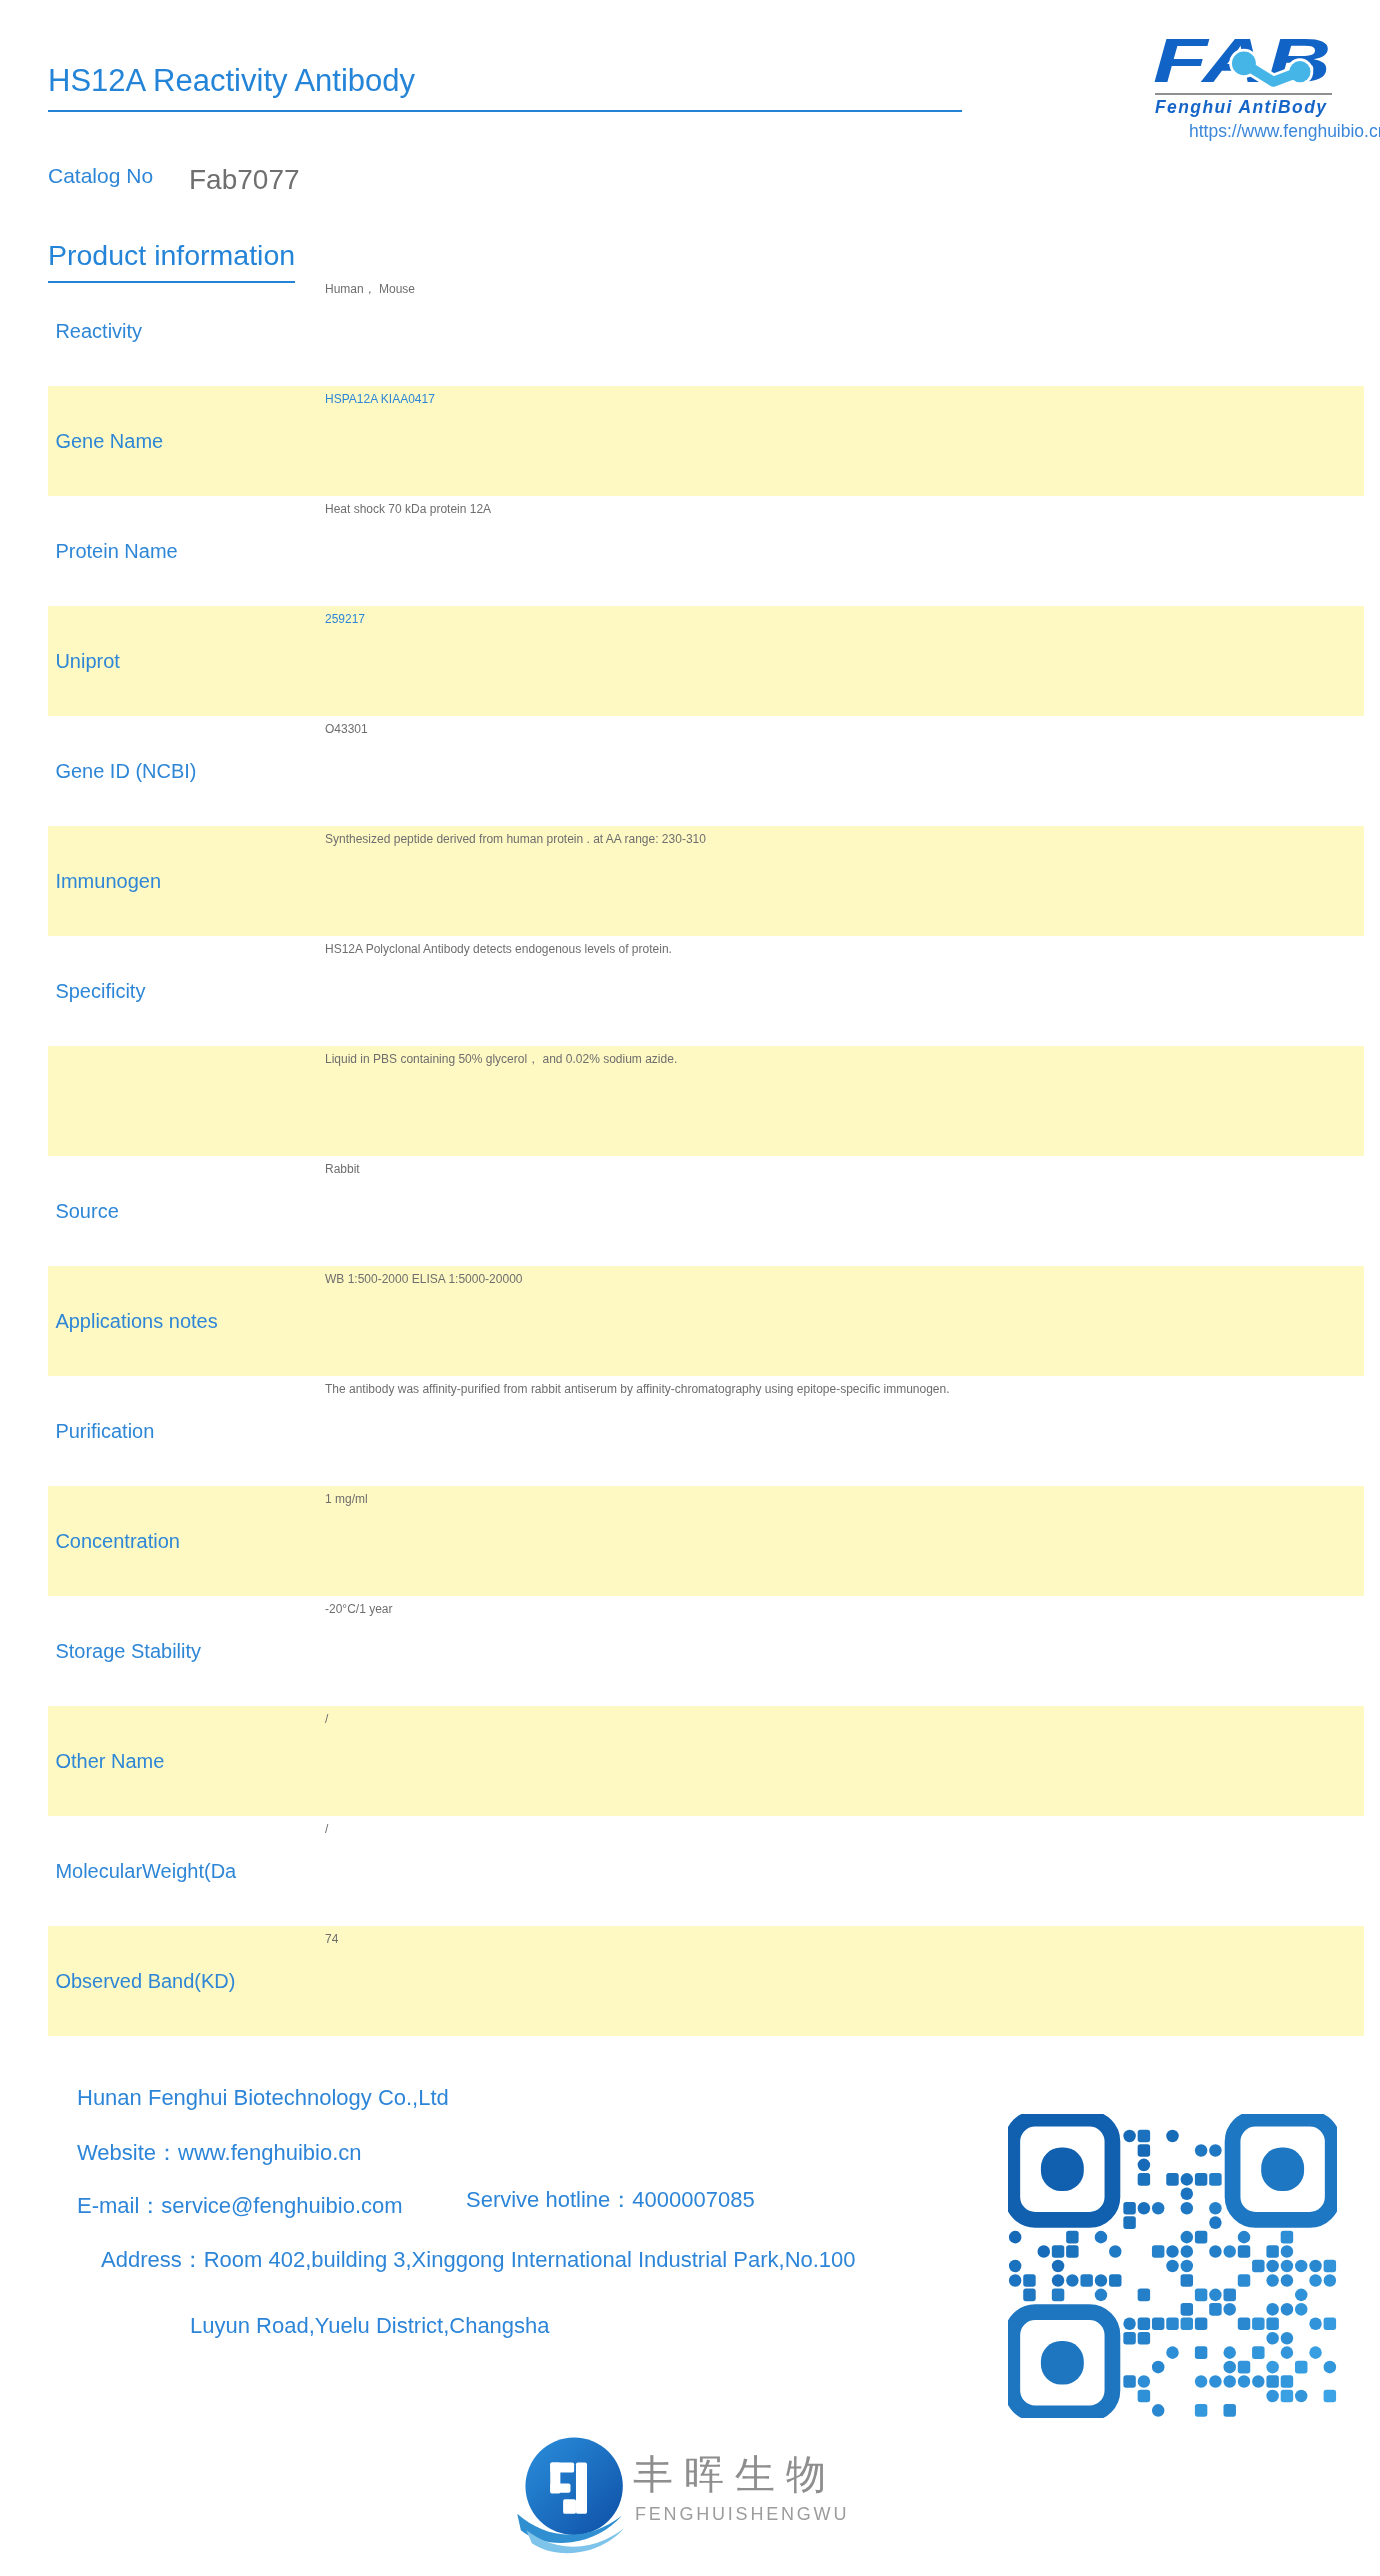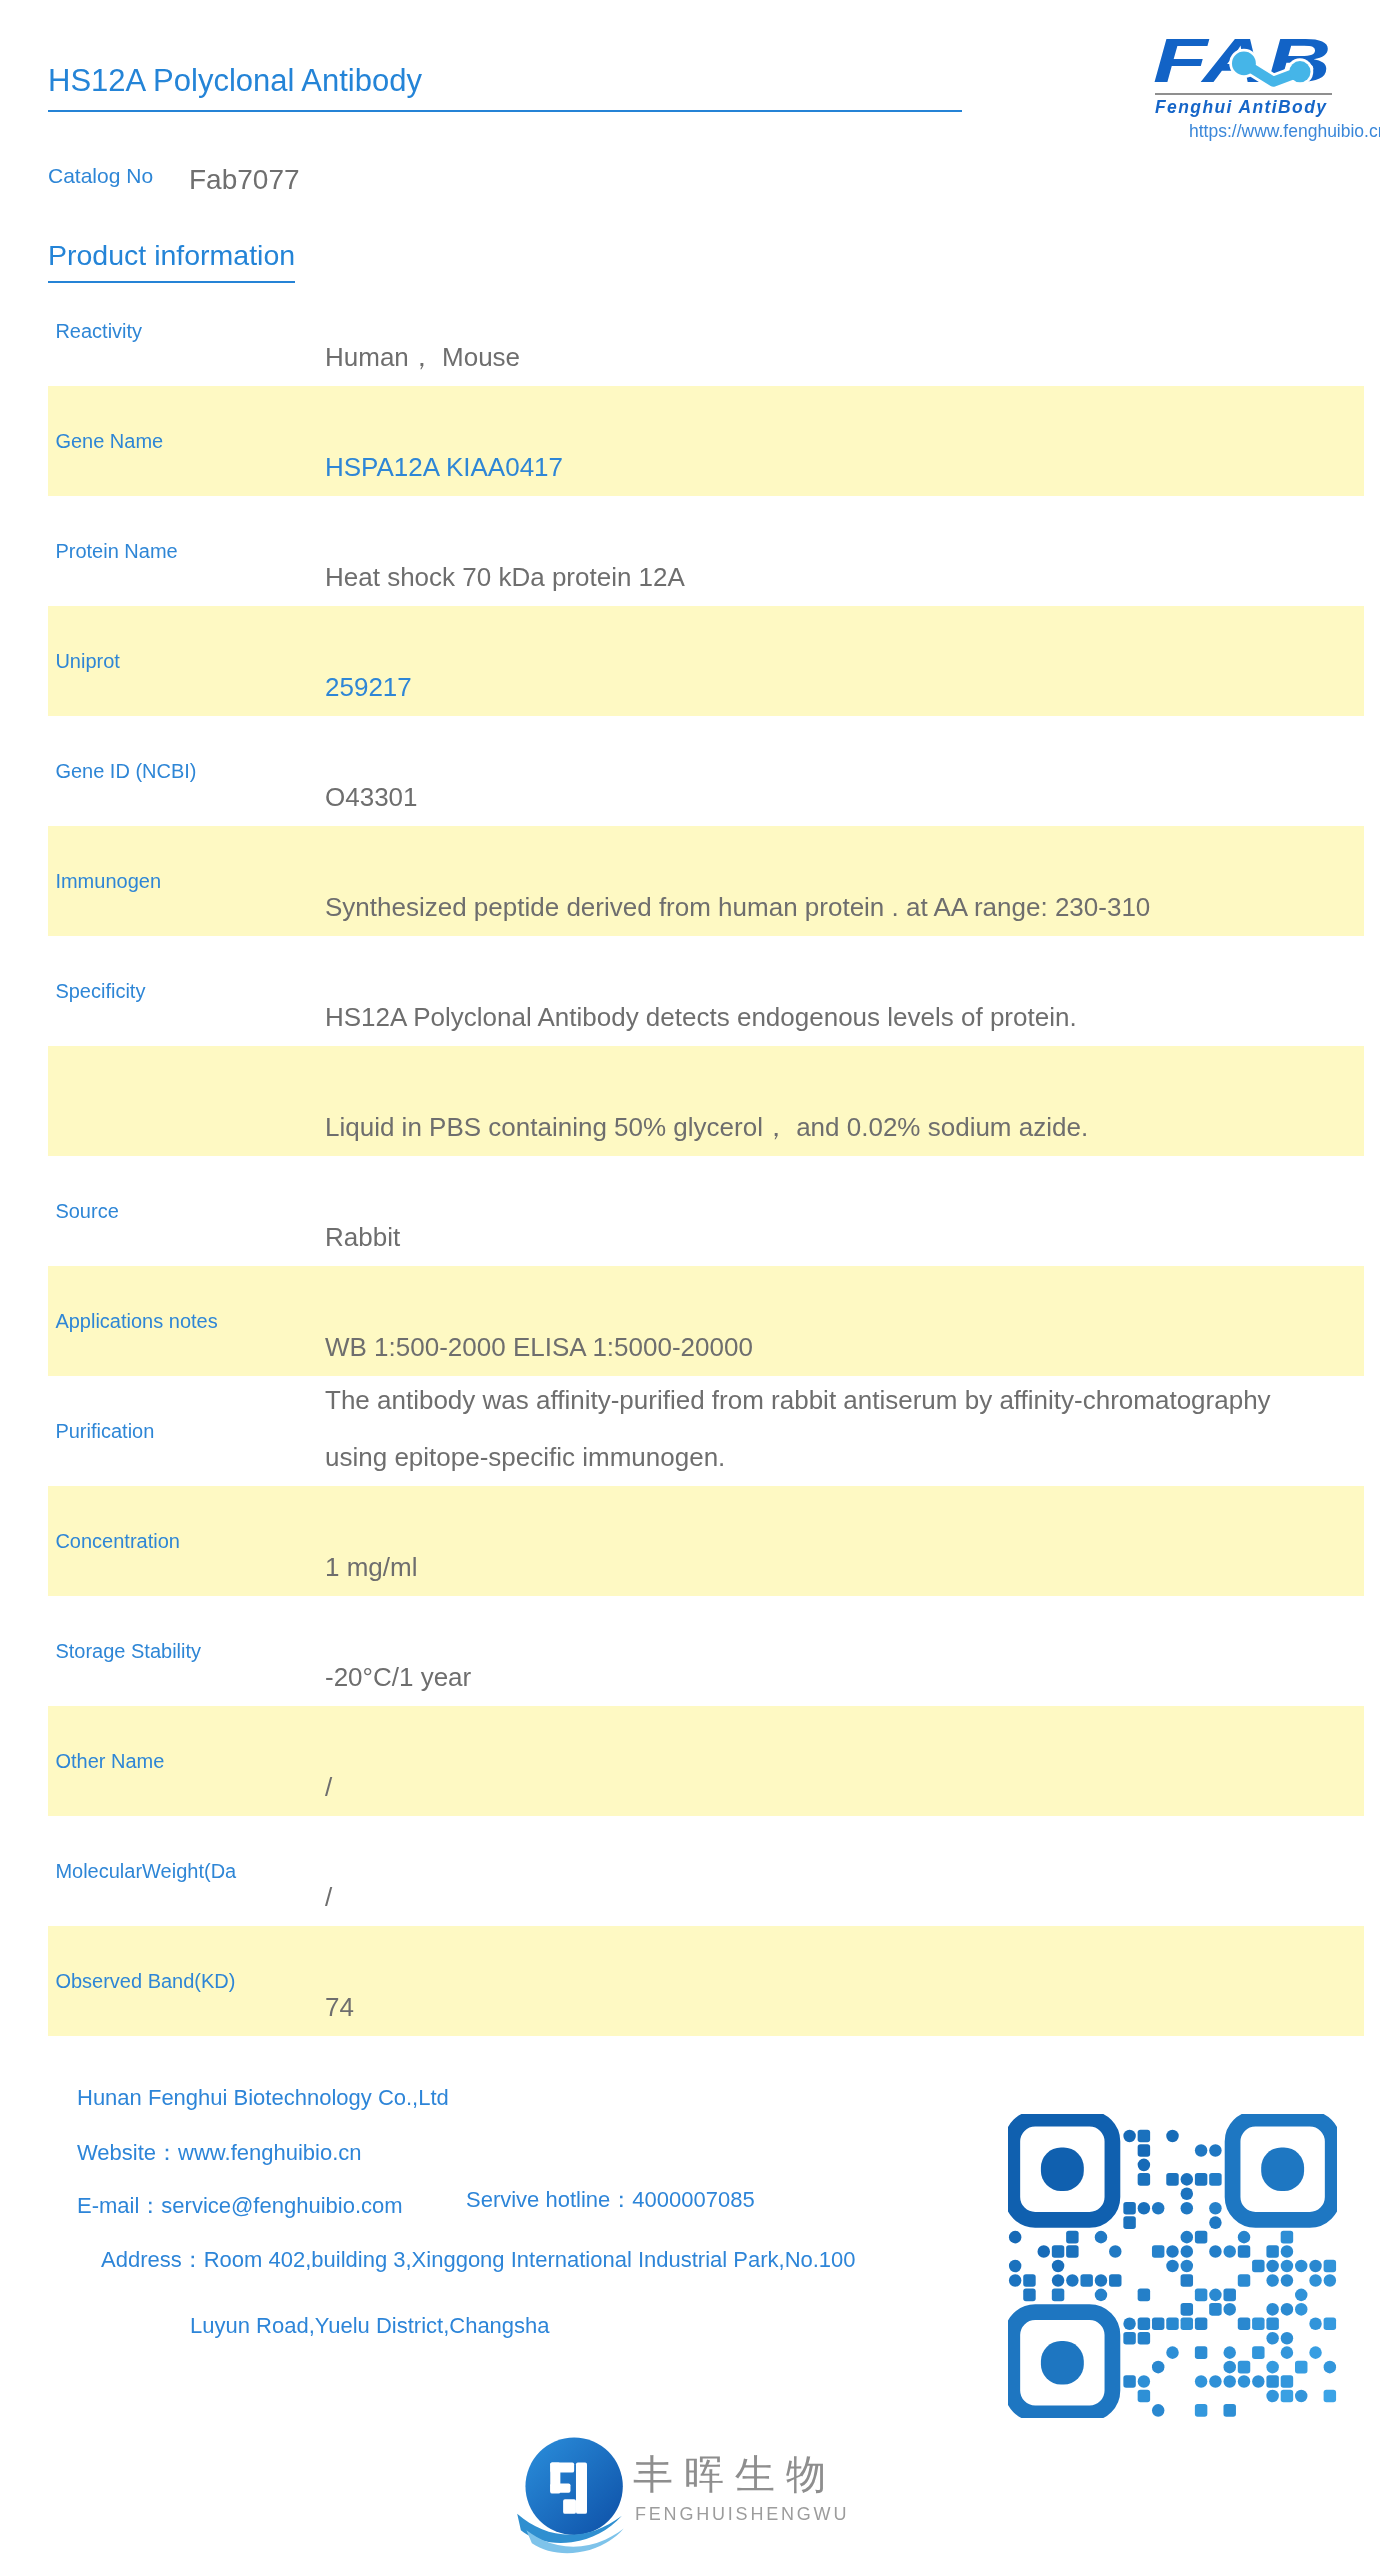--- a/index.html
+++ b/index.html
@@ -19,43 +19,43 @@
   #catalog-label{left:48px;top:162px;font-size:21px;line-height:1.3;color:#2e86d6;}
   #catalog-value{left:189px;top:162px;font-size:28px;line-height:1.3;color:#6f6f6f;}
   #section-title{left:48px;top:237px;font-size:28.5px;line-height:1.3;color:#2484d7;
     border-bottom:2.8px solid #2583d6;padding-bottom:7.4px;display:inline-block;}
   
   #product-table{left:48px;top:276px;width:1316px;}
   .row{position:relative;width:1316px;height:110px;display:flex;align-items:center;}
   .row.shaded{background:#fef9c3;}
   .row-label{position:absolute;left:7.4px;top:0;height:100%;display:flex;align-items:center;
     font-size:20px;color:#2e86d6;width:258px;}
-  .row-value{position:absolute;left:277px;top:0;height:100%;display:flex;align-items:flex-end;
-    font-size:26px;color:#6e6e6e;}
+  .row-value{position:absolute;left:277px;top:0;height:100%;display:flex;align-items:flex-start;
+    font-size:12px;color:#6e6e6e;}
   .row-value .vtext{max-width:971px;line-height:2.2;}
   .row-value.link{color:#2e86d6;}
   
   .f-line{font-size:22px;line-height:1.2;color:#2d85d8;white-space:nowrap;}
   #footer-company{left:77px;top:2085px;}
   #footer-website{left:77px;top:2140px;}
   #footer-hotline{left:466px;top:2140px;margin-top:47px;}
   #footer-email{left:77px;top:2193px;}
   #footer-address1{left:60px;top:2247px;margin-left:41px;}
   #footer-address2{left:190px;top:2313px;}
   #qr-code{left:1008px;top:2114px;width:329px;height:304px;}
   #company-logo-icon{left:515px;top:2433px;width:313px;height:124px;}
   #company-logo-cn{left:633px;top:2447px;font-size:40px;letter-spacing:11px;color:#8e8e8e;white-space:nowrap;}
   #company-logo-en{left:635px;top:2504px;font-size:18px;letter-spacing:2.8px;color:#9c9c9c;white-space:nowrap;}
 </style>
 </head>
 <body>
 
 <div id="page">
 
-  <div class="abs" id="page-title">HS12A Polyclonal Antibody</div>
+  <div class="abs" id="page-title">HS12A Reactivity Antibody</div>
   <div class="abs" id="title-underline"></div>
 
   <svg class="abs" id="fab-logo" viewBox="0 0 196 58" xmlns="http://www.w3.org/2000/svg">
     <text x="0" y="50" font-family="Liberation Sans, sans-serif" font-size="68" font-weight="bold" font-style="italic" fill="#1263c6" textLength="194" lengthAdjust="spacingAndGlyphs">FAB</text>
     <g>
       <path d="M99,30 L131,50 L160,39" fill="none" stroke="#ffffff" stroke-width="17" stroke-linecap="round" stroke-linejoin="round"></path>
       <circle cx="99" cy="30" r="16" fill="#ffffff"></circle>
       <circle cx="160" cy="39" r="14.5" fill="#ffffff"></circle>
       <path d="M99,30 L131,50 L160,39" fill="none" stroke="#45b5e8" stroke-width="11" stroke-linecap="round" stroke-linejoin="round"></path>
       <circle cx="99" cy="30" r="13" fill="#45b5e8"></circle>

